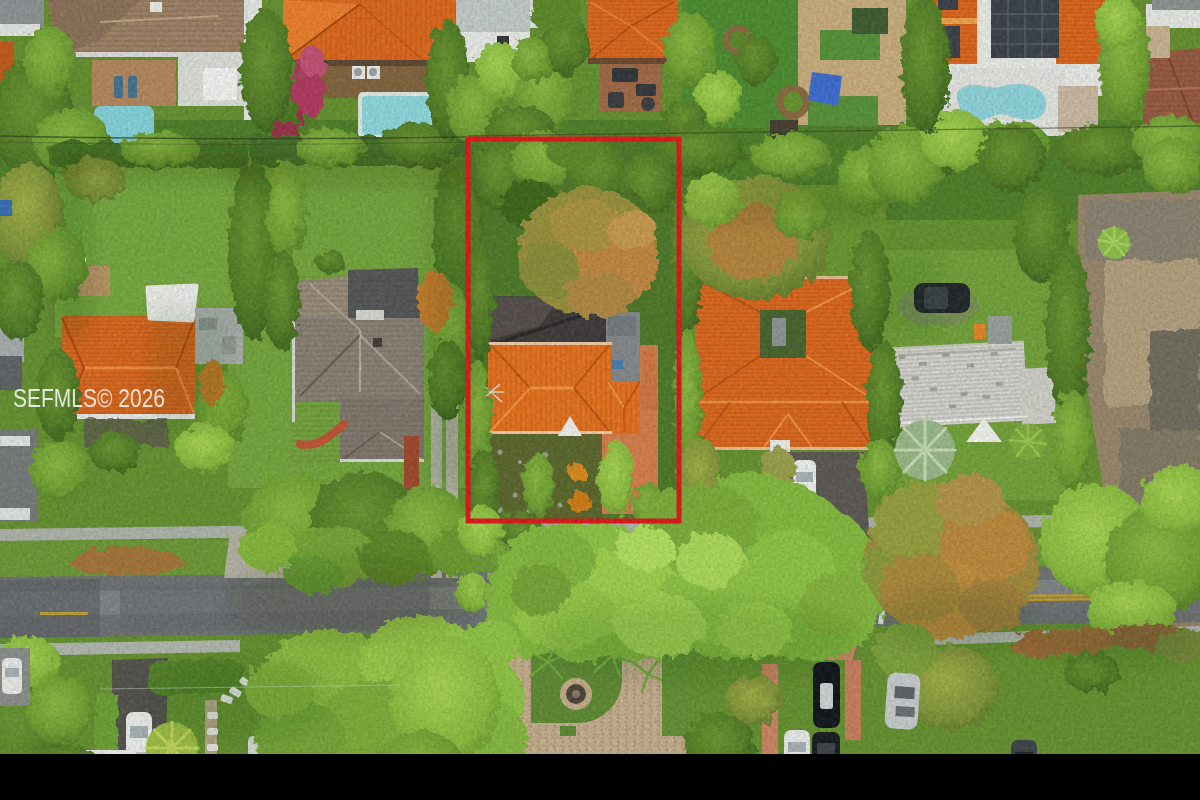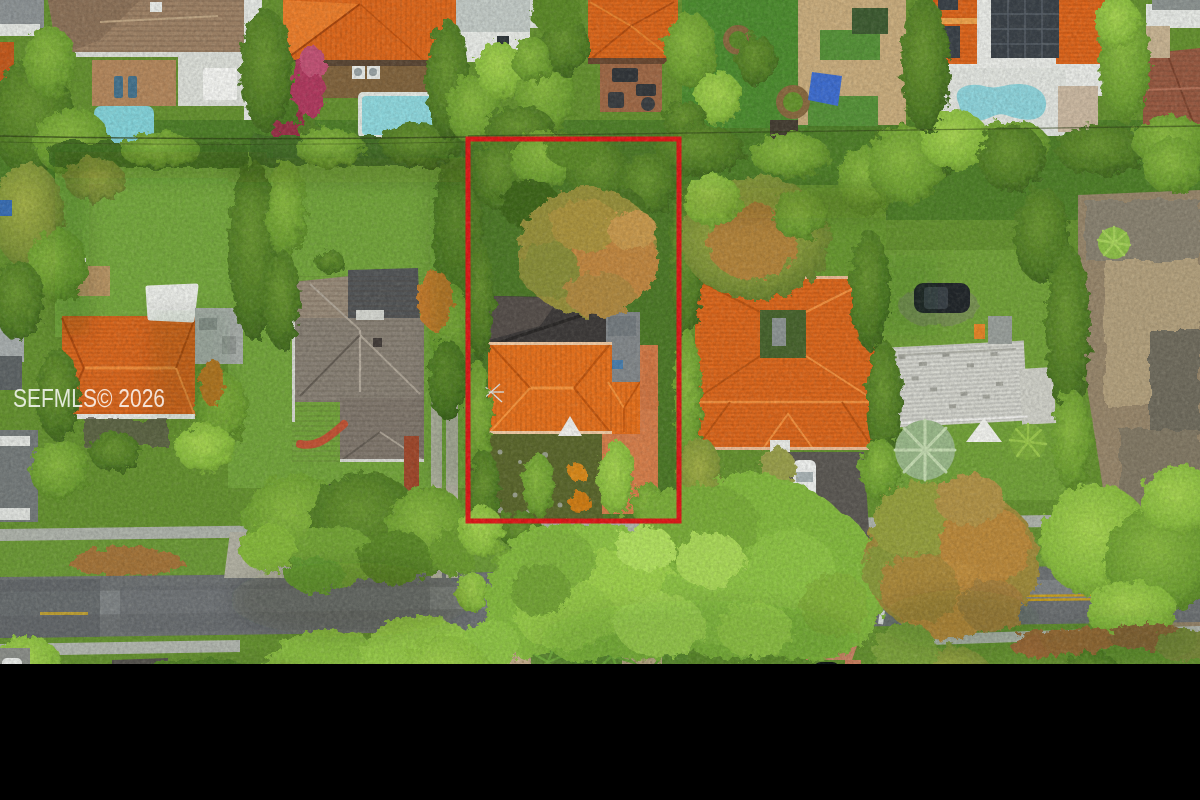--- a/index.html
+++ b/index.html
@@ -1,16 +1,16 @@
 <!DOCTYPE html>
 <html><head>
 <meta charset="utf-8">
 <style>
   html,body{margin:0;padding:0;background:#000;}
-  #stage{position:relative;width:1200px;height:664px;overflow:hidden;font-family:"Liberation Sans", sans-serif;}
+  #stage{position:relative;width:1200px;height:754px;overflow:hidden;font-family:"Liberation Sans", sans-serif;}
   svg{display:block;}
 </style>
 </head>
 <body>
 <div id="stage">
 <svg width="1200" height="800" viewBox="0 0 1200 800" xmlns="http://www.w3.org/2000/svg">
 <defs>
   <radialGradient id="gBright" cx="45%" cy="40%" r="65%">
     <stop offset="0%" stop-color="#a8d553"></stop>
           <stop offset="70%" stop-color="#8abd40"></stop>

